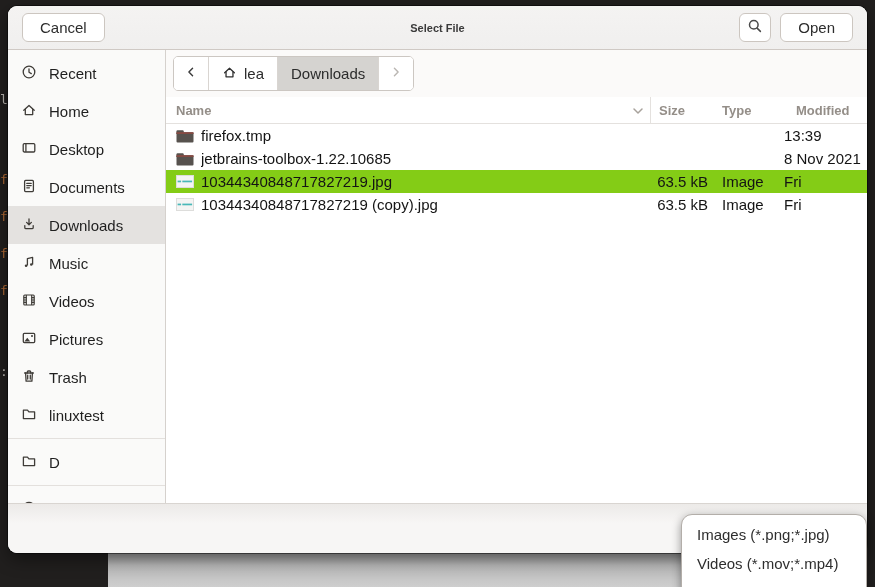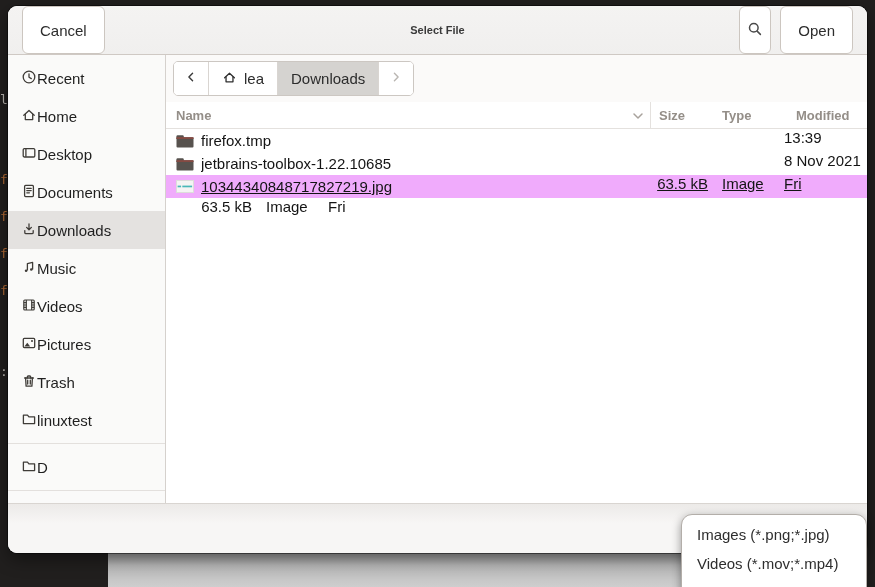--- a/index.html
+++ b/index.html
@@ -19,31 +19,31 @@
     background:linear-gradient(180deg,#969696 0,#b9b9b9 35%,#cecece 100%); }
 
   
   .dialog { position:absolute; left:8px; top:6px; width:859px; height:547px;
     border-radius:9px; overflow:hidden; background:#fff; display:flex; flex-direction:column;
     box-shadow:0 0 0 1px rgba(0,0,0,.45), 0 6px 18px rgba(0,0,0,.45); }
 
   .headerbar { flex:0 0 44px; background:linear-gradient(#f4f3f2,#f0efee);
     border-bottom:1px solid #cfc9c4; display:flex; align-items:center; padding:0 14px; position:relative; }
   .hb-title { position:absolute; left:0; right:0; text-align:center; font-size:11px; font-weight:700; color:#3a3a3a; pointer-events:none; }
-  .btn { height:48px; background:#fff; border:1px solid #ccc6c0; border-radius:6px;
+  .btn { height:29px; background:#fff; border:1px solid #ccc6c0; border-radius:6px;
     font-family:inherit; font-size:15px; color:#2d2d2d; padding:0 17px; cursor:pointer; }
   .hb-right { margin-left:auto; display:flex; gap:9px; z-index:1; }
   .btn-icon { width:32px; padding:0; display:flex; align-items:center; justify-content:center; }
 
   .content { flex:1 1 auto; display:flex; min-height:0; }
 
   
   .sidebar { flex:0 0 158px; background:#fafaf9; border-right:1px solid #d5d1cd;
     overflow:hidden; padding-top:4px; }
-  .side-item { height:38px; display:flex; align-items:center; gap:0; padding:0 13px;
+  .side-item { height:38px; display:flex; align-items:center; gap:12px; padding:0 13px;
     font-size:15px; color:#1f1f1f; cursor:pointer; white-space:nowrap; }
   .side-item.selected { background:#e4e2e0; }
   .side-item svg { flex:0 0 16px; }
   .side-sep { height:1px; background:#e3e0dd; margin:4px 0; }
 
   
   .filepane { flex:1 1 auto; display:flex; flex-direction:column; background:#fff; min-width:0; }
   .pathbar { flex:0 0 47px; background:#fbfaf9; display:flex; align-items:center; padding-left:7px; }
   .crumbs { display:flex; height:35px; background:#fff; border:1px solid #ccc7c2; border-radius:5px; overflow:hidden; }
   .crumb { display:flex; align-items:center; gap:7px; padding:0 13px; font-size:15px; color:#2c2c2c;
@@ -55,22 +55,22 @@
   .listheader { flex:0 0 27px; display:flex; align-items:center; border-bottom:1px solid #e4e1de;
     font-size:13px; font-weight:700; color:#948e88; padding-left:10px; }
   .cell-name { flex:0 0 456px; overflow:hidden; white-space:nowrap; display:flex; align-items:center; }
   .cell-chev { flex:0 0 18px; display:flex; align-items:center; }
   .cell-size { flex:0 0 60px; text-align:right; padding-right:2px; }
   .listheader .cell-size { text-align:left; padding-left:8px; border-left:1px solid #e4e1de; align-self:stretch; display:flex; align-items:center; }
   .cell-type { flex:0 0 74px; padding-left:12px; }
   .cell-mod  { flex:1 1 auto; padding-left:0; }
   .listheader .cell-mod { padding-left:12px; }
   .rows { flex:1 1 auto; overflow:hidden; }
-  .frow { height:23px; display:flex; font-size:15px; color:#141414; padding-left:10px; cursor:default; }
-  .frow.selected { background:#f0abfc;text-decoration:underline; }
+  .frow { height:23px; display:flex; align-items:center; font-size:15px; color:#141414; padding-left:10px; cursor:default; }
+  .frow.selected { background:#84cc16; }
   .frow .ficon { width:18px; margin-right:7px; display:flex; align-items:center; }
   .frow .fname { overflow:hidden; white-space:nowrap; }
 
   .bottombar { flex:0 0 50px; background:linear-gradient(#eceae8,#f7f6f5 40%); border-top:1px solid #d9d5d1; }
 
   
   .filter-popup { position:absolute; left:681px; top:514px; width:186px; height:85px;
     background:#fff; border:1px solid #b3aea9; border-radius:11px; padding-top:5px;
     box-shadow:0 3px 10px rgba(0,0,0,.4); z-index:5; }
   .filter-item { height:29px; line-height:29px; padding-left:15px; font-size:15px; color:#2e2e2e; cursor:pointer; white-space:nowrap; }
@@ -278,20 +278,30 @@
                 </svg>
               </span>
               <span class="fname">10344340848717827219.jpg</span>
             </div>
             <div class="cell-chev"></div>
             <div class="cell-size">63.5 kB</div>
             <div class="cell-type">Image</div>
             <div class="cell-mod">Fri</div>
           </div>
           <div class="frow">
+            <div class="cell-name">
+              <span class="ficon">
+                <svg width="18" height="13" viewBox="0 0 18 13">
+                  <rect x="0.5" y="0.5" width="17" height="12" fill="#f4f4f3" stroke="#dddddb"></rect>
+                  <rect x="1.6" y="5.6" width="3.5" height="1.7" fill="#49b8b8"></rect>
+                  <rect x="6.3" y="5.6" width="9.8" height="1.7" fill="#49b8b8"></rect>
+                </svg>
+              </span>
+              <span class="fname">10344340848717827219 (copy).jpg</span>
+            </div>
             <div class="cell-chev"></div>
             <div class="cell-size">63.5 kB</div>
             <div class="cell-type">Image</div>
             <div class="cell-mod">Fri</div>
           </div>
         </div>
     </div>
   </div>
 
   <div class="bottombar"></div>

